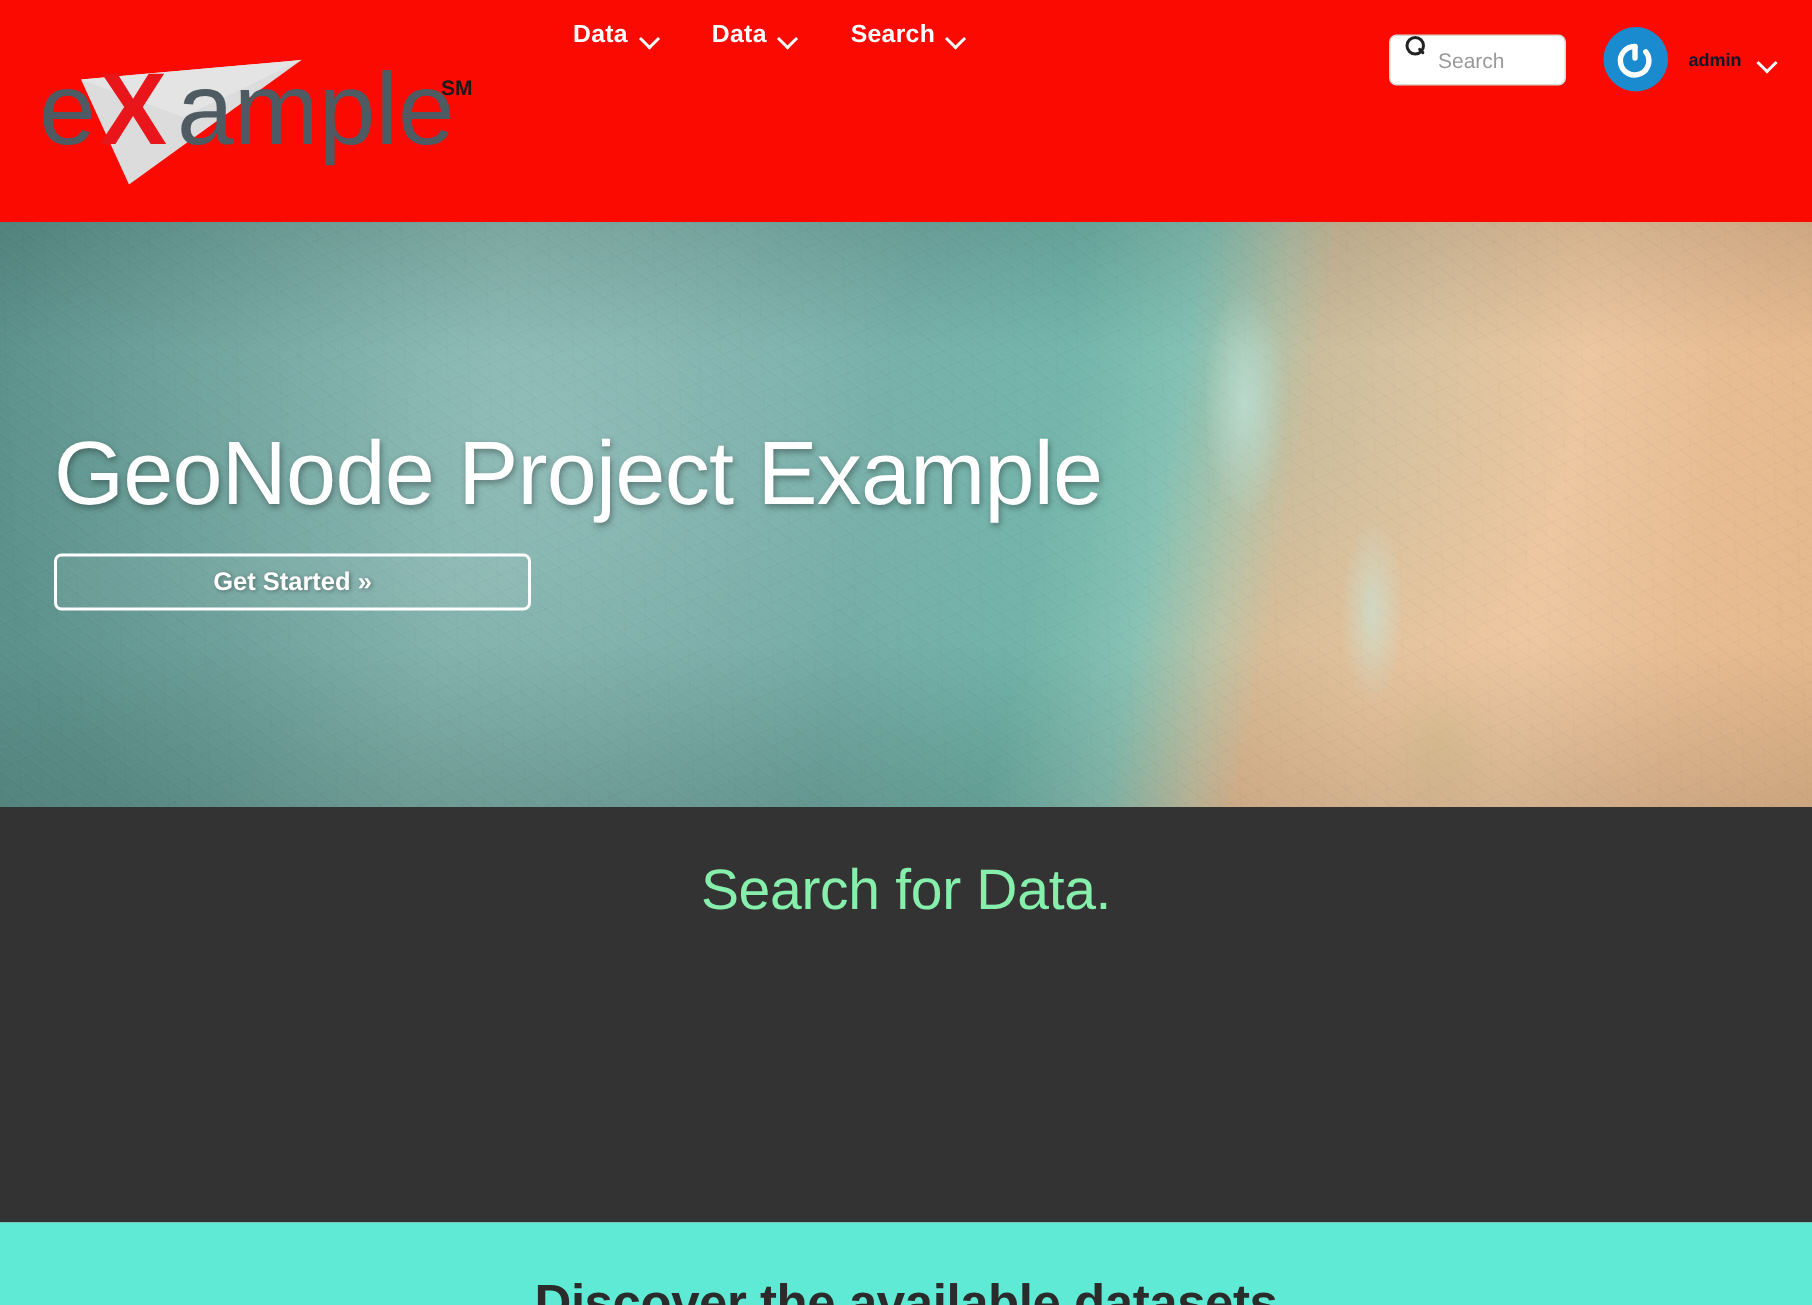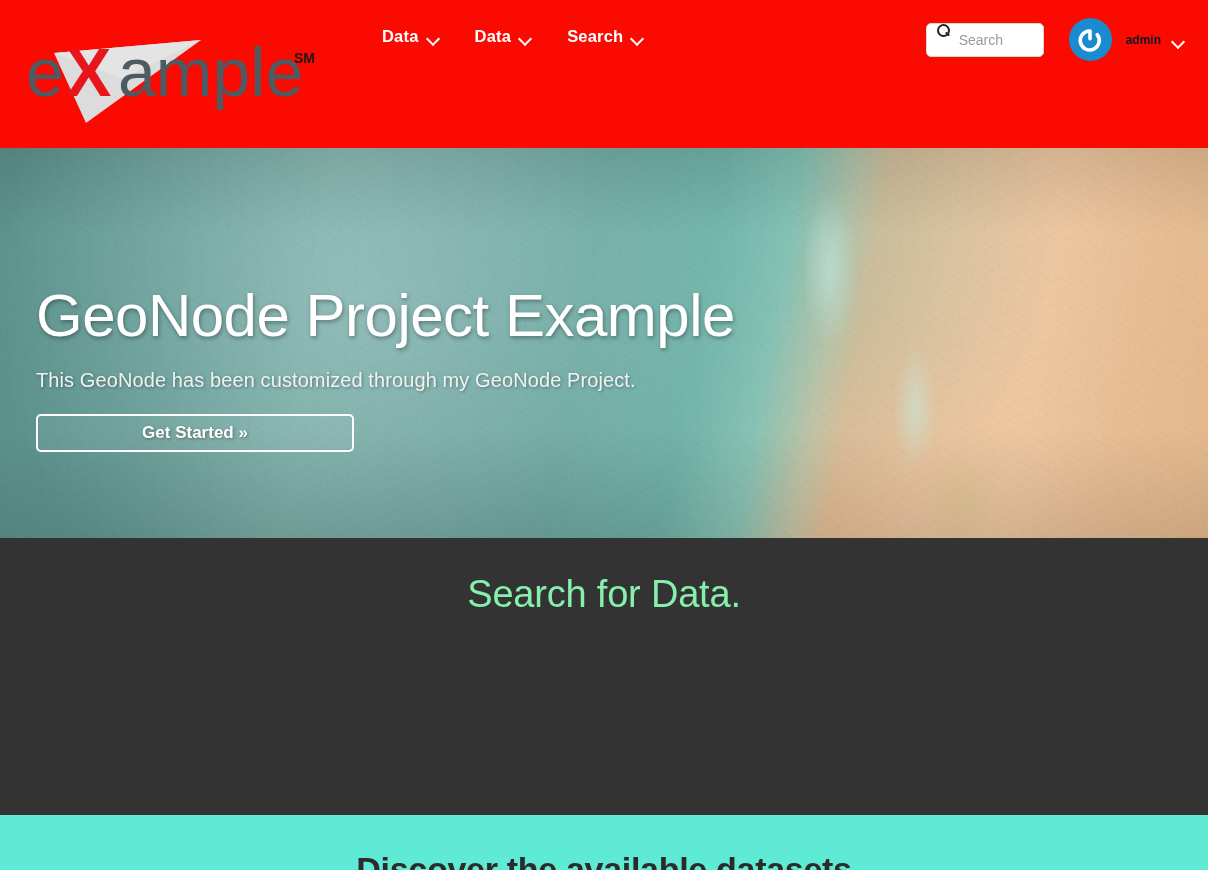--- a/index.html
+++ b/index.html
@@ -29,21 +29,21 @@
     top: 18px;
     width: 290px;
     height: 105px;
   }
 
   .logo-wrap svg { display: block; }
 
   .nav {
     position: absolute;
     left: 382px;
-    top: 22px;
+    top: 9px;
     display: flex;
     align-items: center;
     gap: 36px;
   }
 
   .nav-item {
     display: flex;
     align-items: center;
     gap: 9px;
     color: #ffffff;
@@ -336,21 +336,20 @@
 </div>
 
 <div class="hero">
   <div class="hero-bg"></div>
   <div class="hero-noise"></div>
   <div class="hero-coast"></div>
   <div class="hero-vignette"></div>
 
   <div class="hero-content">
     <h1 class="hero-title">GeoNode Project Example</h1>
-    <p class="hero-sub">This GeoNode has been customized through my GeoNode Project.</p>
     <div class="get-started">Get Started »</div>
   </div>
 </div>
 
 <div class="searchsec">
   <h2>Search for Data.</h2>
 
 </div>
 
 <div class="datasets">

